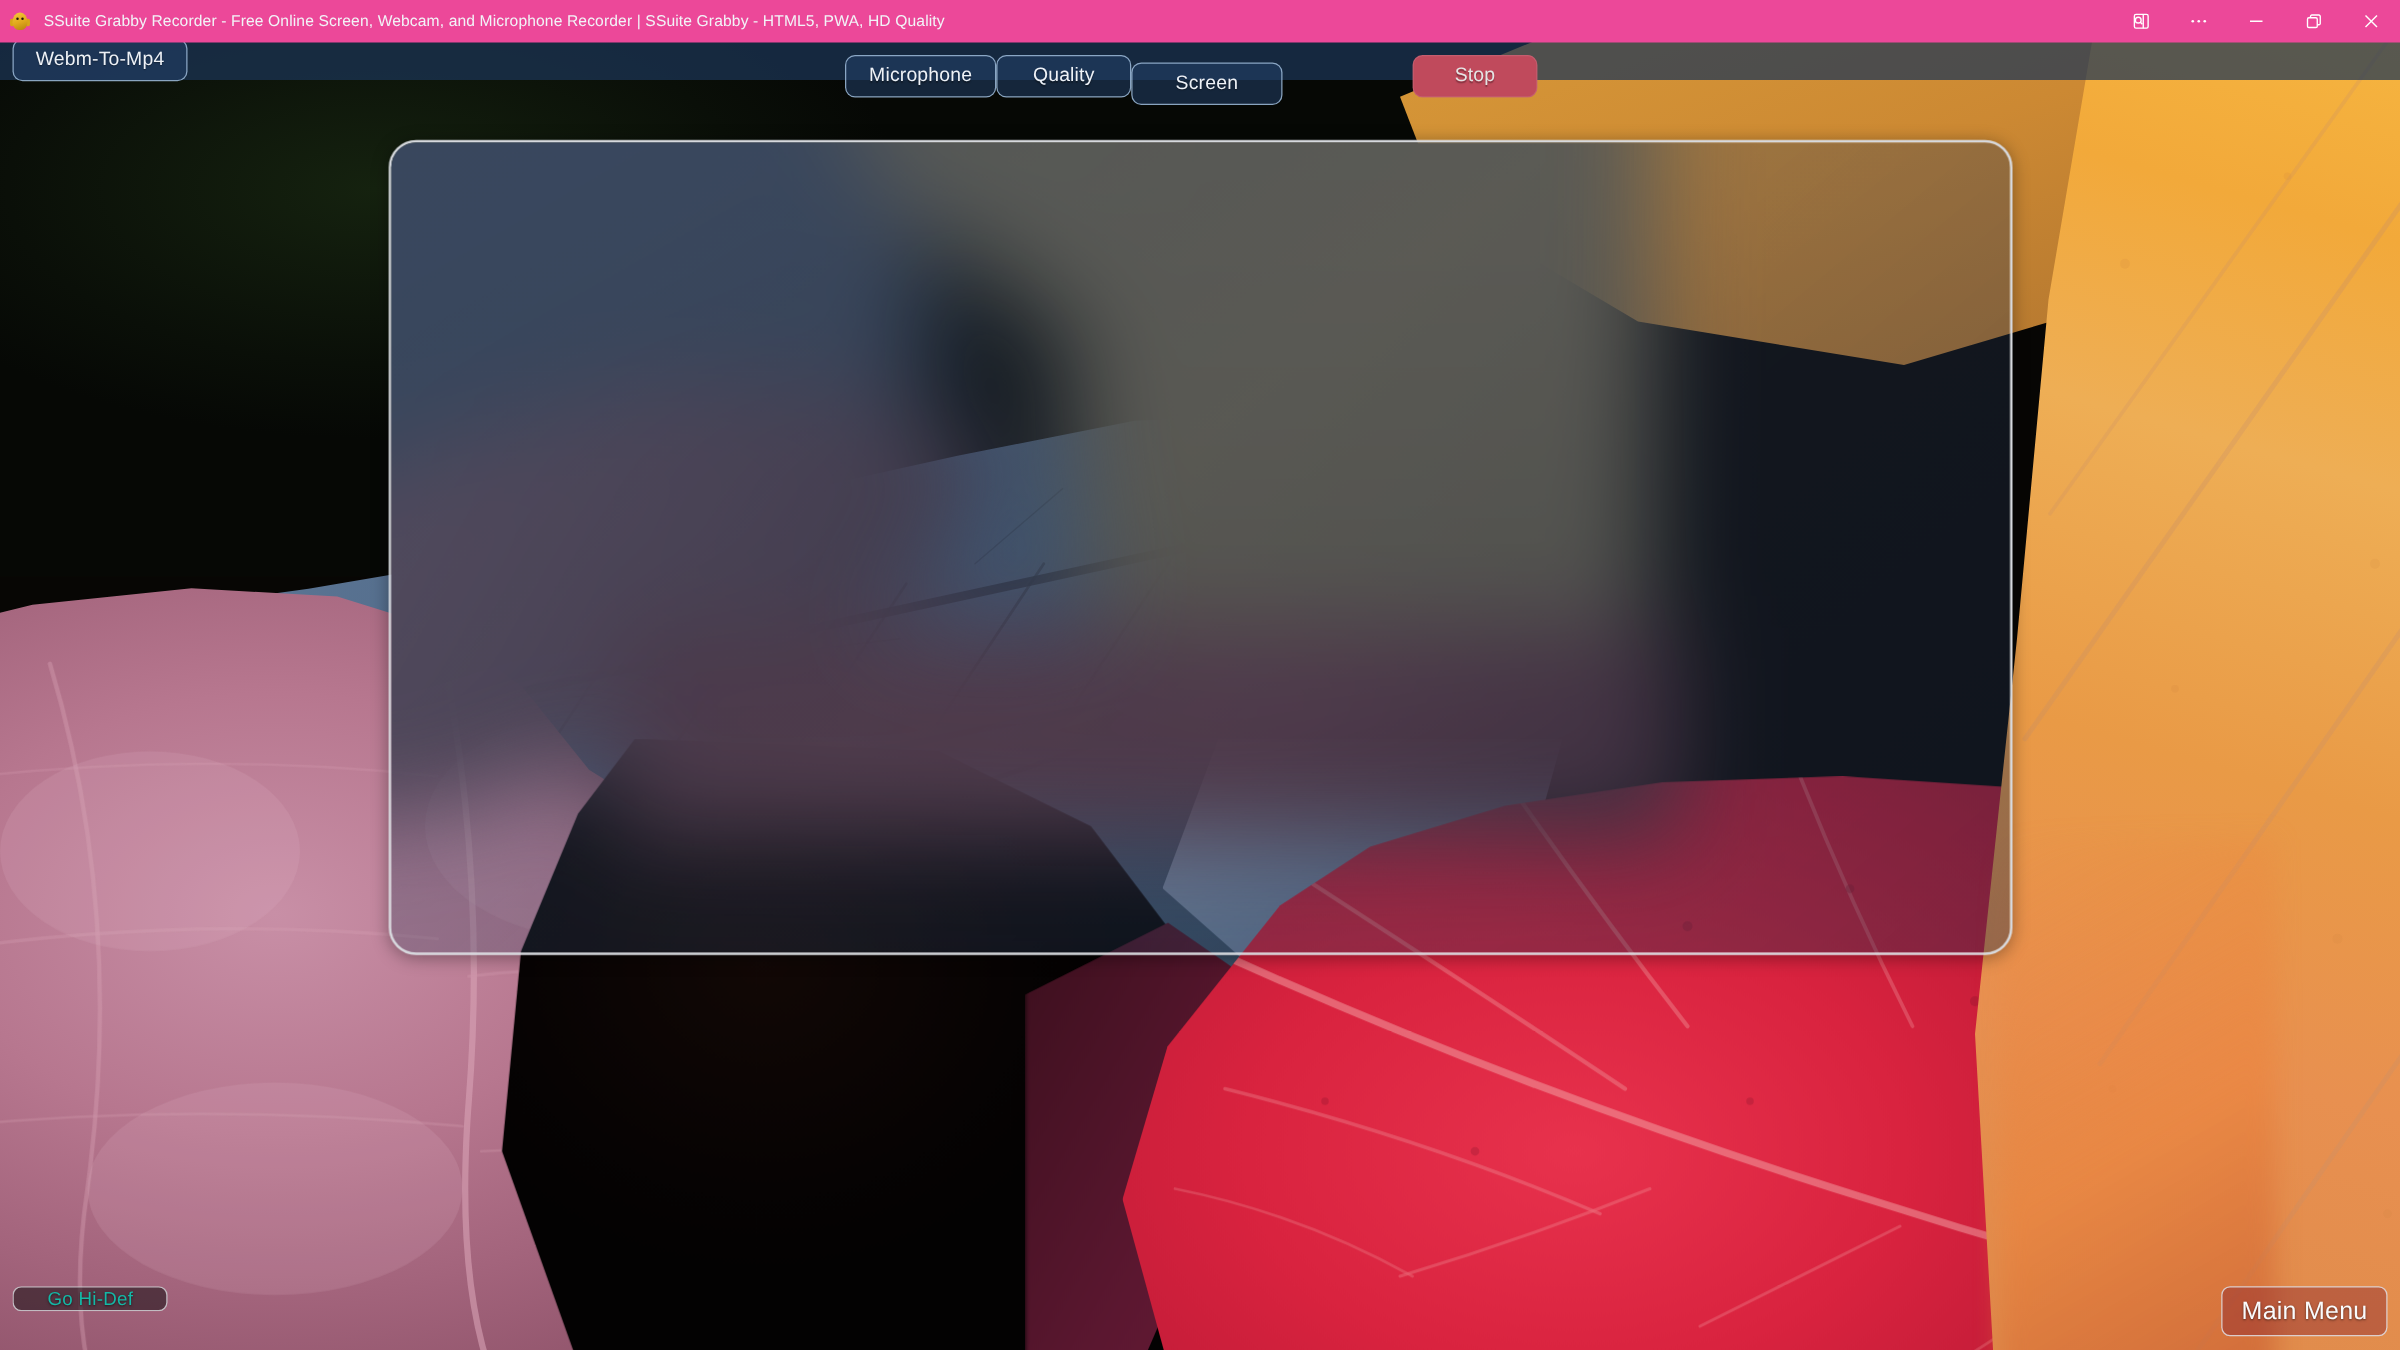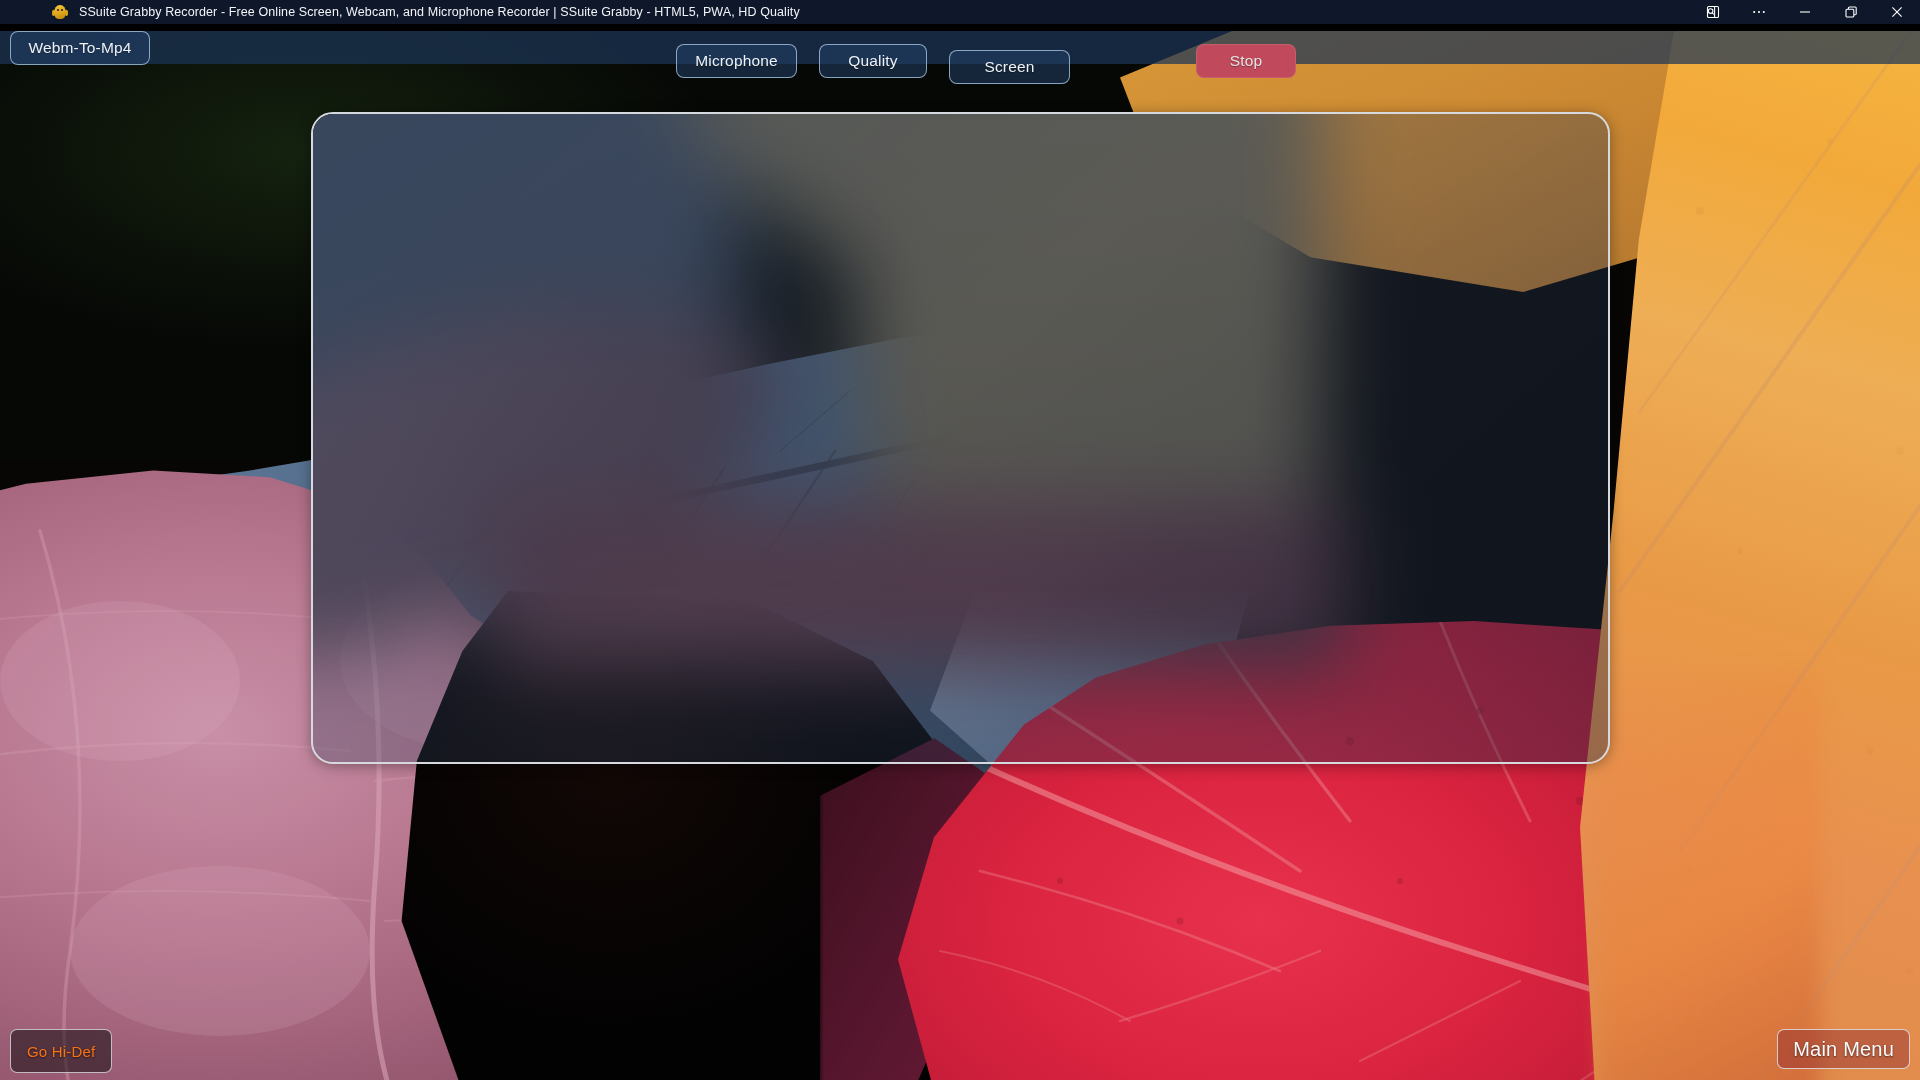--- a/index.html
+++ b/index.html
@@ -6,24 +6,23 @@
   html, body {
     width:1920px; height:1080px; overflow:hidden;
     font-family:"Liberation Sans", sans-serif;
     background:#000;
   }
 
   
   #app { position:relative; width:1920px; height:1080px; overflow:hidden; }
 
   #titlebar {
-    position:absolute; left:0; top:0; width:1920px; height:24px;
-    background:#0f172a; display:flex; align-items:center;
+    position:absolute; left:0; top:0; width:1920px; height:34px;
+    background:#ec4899; display:flex; align-items:center;
     z-index:60;
-    padding-left:44px;
   }
   #favicon {
     width:18px; height:18px; margin-left:7px; margin-right:10px;
     flex:0 0 auto; position:relative;
   }
   #favicon .body {
     position:absolute; left:3px; top:2px; width:12px; height:14px;
     background:linear-gradient(160deg,#f5c93c 0%,#e0a81c 55%,#b5820d 100%);
     border-radius:48% 48% 42% 42% / 55% 55% 45% 45%;
   }
@@ -175,21 +174,21 @@
     font-size:15.5px; letter-spacing:.15px;
     color:#eef2f7;
     border:1px solid rgba(168,196,226,.80);
     background:rgba(34,64,104,.55);
     padding:0 17px; white-space:nowrap;
     text-shadow:0 1px 1px rgba(0,0,0,.35);
   }
   #btnWebm { margin-left:10px; min-width:140px; }
   #centerGroup {
     position:absolute; left:676px; top:7px;
-    display:flex; align-items:center; gap:22px;
+    display:flex; align-items:center; 
   }
   #btnMic    { min-width:121px; }
   #btnWebcam { min-width:108px; }
   #btnScreen { min-width:121px;margin-top:12px; }
   #btnStop {
     min-width:100px; margin-left:104px;
     background:#c04a5c; border:1px solid rgba(200,110,125,.55);
     color:#e5e5e5;
   }
 
@@ -222,25 +221,25 @@
                clip-path:polygon(22% 0%,100% 0%,100% 100%,10% 100%,0% 56%,6% 20%); }
   #pvPlum    { left:110px; top:300px; width:780px; height:360px;
                background:linear-gradient(120deg,#7d5f77 0%,#8a5f79 34%,#6d4a63 68%,#4b3550 100%);
                clip-path:polygon(22% 44%,42% 24%,62% 12%,80% 14%,92% 28%,86% 54%,66% 80%,40% 98%,12% 100%,0% 80%); }
   #pvRed     { left:560px; top:520px; width:760px; height:150px;
                background:linear-gradient(120deg,#7a3c52 0%,#8a4056 60%,#6e3347 100%); }
 
   
   #btnHiDef {
     position:absolute; left:10px; top:1029px;
-    height:44px; padding:0 16px; border-radius:7px;
+    height:20px; padding:0 27px; border-radius:7px;
     display:flex; align-items:center; justify-content:center;
     background:rgba(22,14,18,.55);
     border:1px solid rgba(222,222,226,.80);
-    color:#f97316; font-size:15px; letter-spacing:.2px;
+    color:#14b8a6; font-size:15px; letter-spacing:.2px;
     text-shadow:0 1px 2px rgba(0,0,0,.6);
     z-index:50; cursor:default; white-space:nowrap;
   }
   #btnMainMenu {
     position:absolute; right:10px; top:1029px;
     height:40px; padding:0 15px; border-radius:7px;
     display:flex; align-items:center; justify-content:center;
     background:rgba(128,26,44,.38);
     border:1px solid rgba(226,226,230,.85);
     color:#fafbfc; font-size:20px; letter-spacing:.2px;

